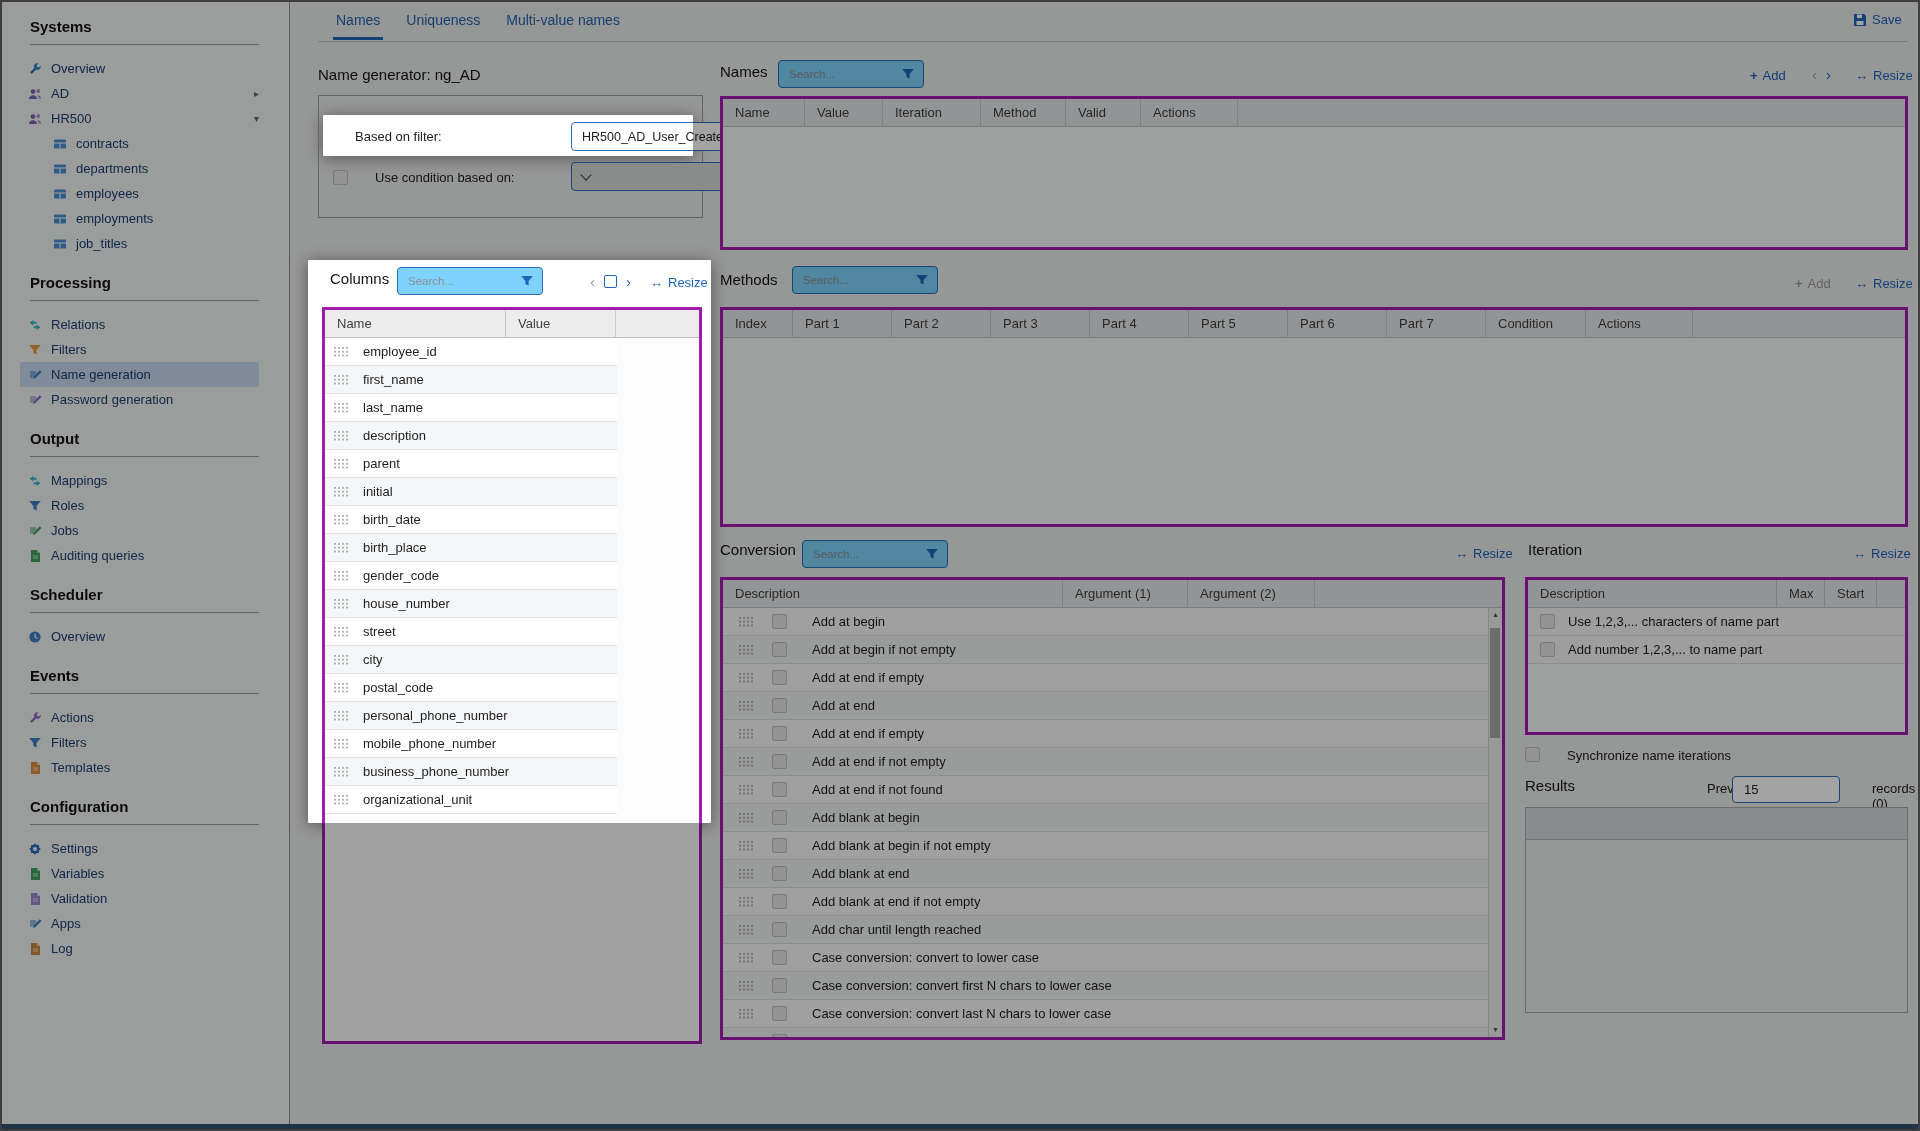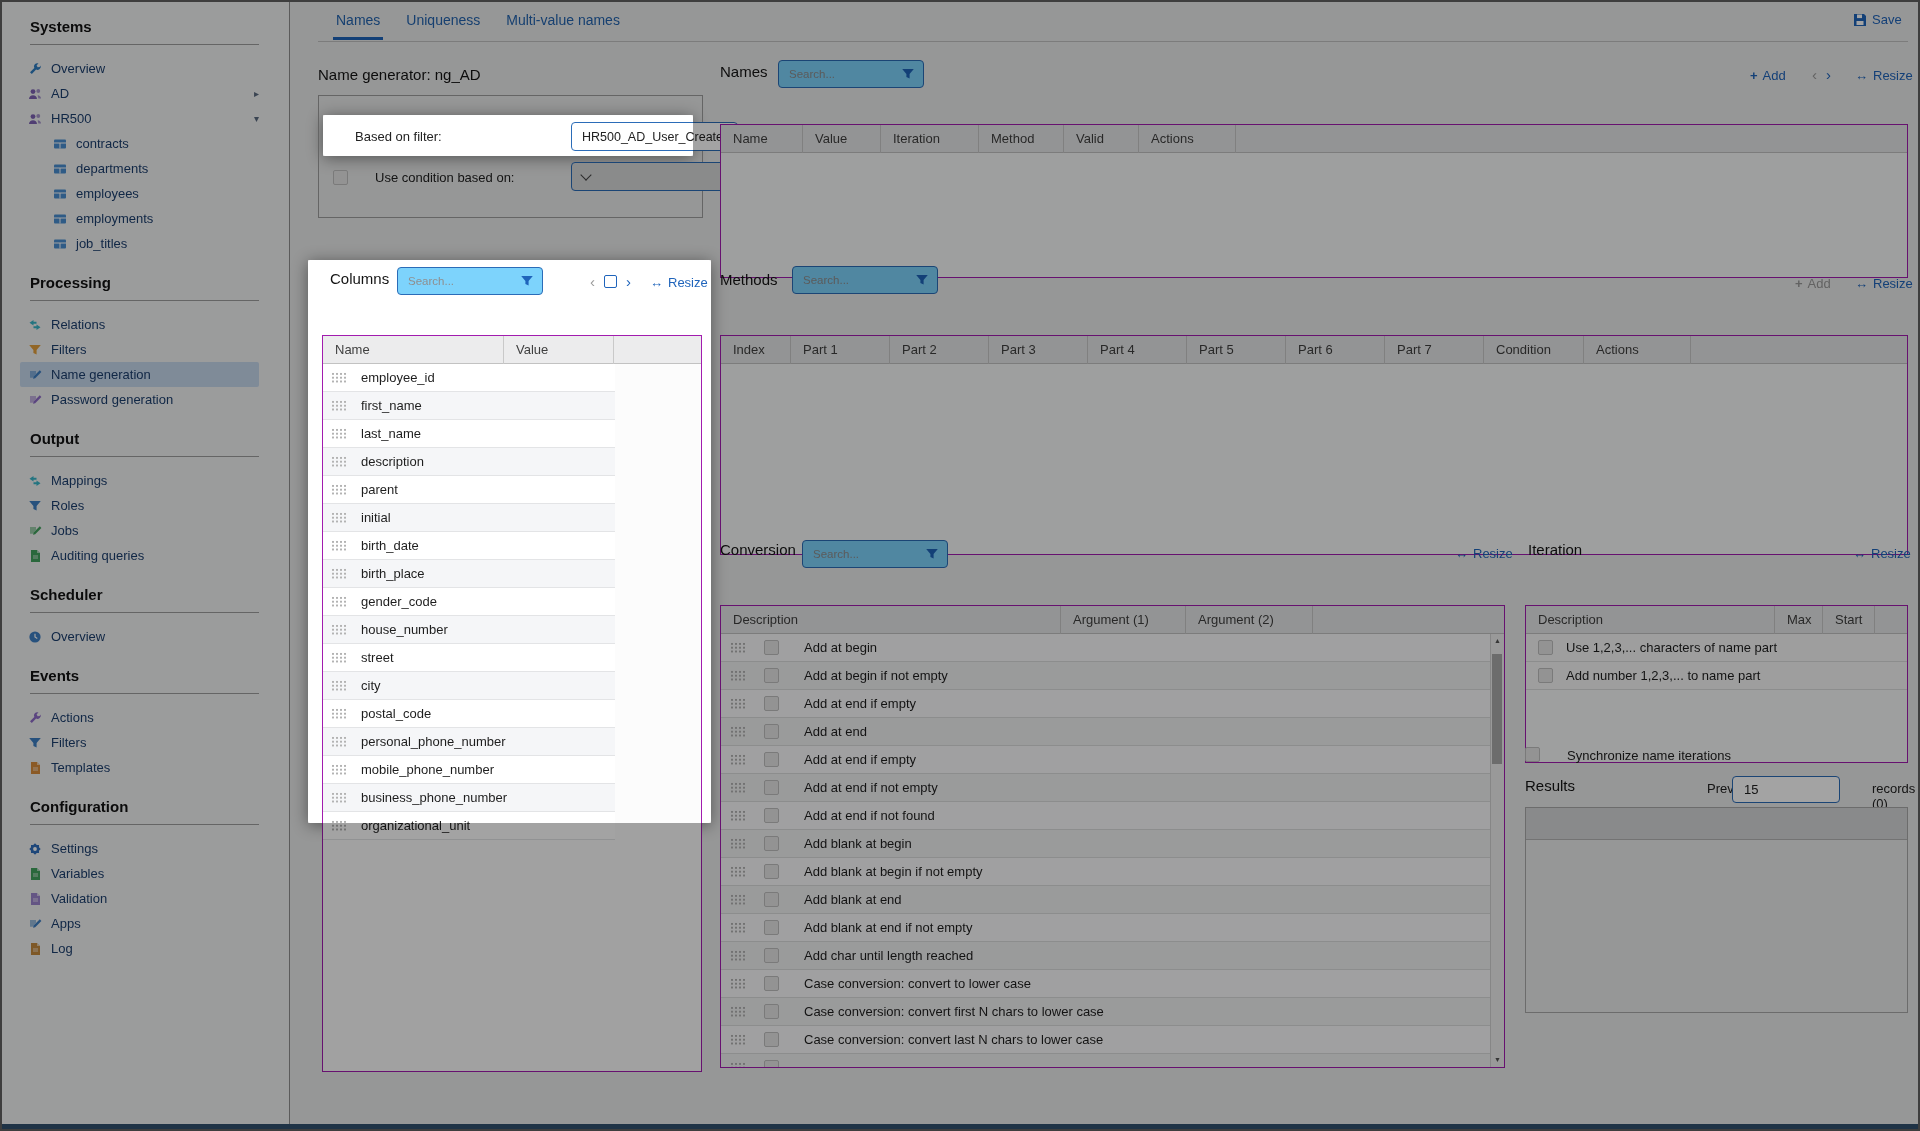--- a/index.html
+++ b/index.html
@@ -41,32 +41,32 @@
       box-sizing:border-box;cursor:pointer;margin-left:48px;}
   .dd.gray{background:#d8d9da;}
   .chev{width:7px;height:7px;border-right:1.7px solid #444;border-bottom:1.7px solid #444;
         transform:rotate(45deg);margin-top:-4px;flex:none;}
   .cb{width:13px;height:13px;background:#e7e7e7;border:1px solid #bfbfbf;border-radius:2px;flex:none;cursor:pointer;}
   .handle{width:16px;height:11px;flex:none;cursor:grab;
           background-image:radial-gradient(circle,#b3b3b3 1.1px,transparent 1.25px);
           background-size:4px 3.8px;background-position:0 0;}
   .lbl{font-size:13px;color:#1e1e1e;text-align:right;}
   
-  .tbl{position:absolute;background:#f8f9f9;border:1px solid #a21caf;box-sizing:border-box;overflow:hidden;margin-top:28px;}
+  .tbl{position:absolute;background:#f8f9f9;border:3px solid #a21caf;box-sizing:border-box;overflow:hidden;}
   .thead{display:flex;height:28px;background:#e7e8e9;border-bottom:1px solid #c2c2c2;box-sizing:border-box;}
   .th{font-size:13px;color:#3f3f3f;padding:6px 0 0 12px;box-sizing:border-box;
       border-right:1px solid #c9c9c9;height:28px;overflow:hidden;white-space:nowrap;}
   .th.fill{flex:1;border-right:none;}
   
   .col-row{display:flex;align-items:center;height:28px;width:292px;box-sizing:border-box;
            border-bottom:1px solid #e3e4e6;padding-left:8px;gap:14px;background:#ffffff;cursor:pointer;}
   .col-row:nth-child(even){background:#f5f6f8;}
   
   .conv-row{display:flex;align-items:center;height:28px;box-sizing:border-box;border-bottom:1px solid #dcdddd;
-            padding-left:9px;gap:0;background:#fbfbfc;cursor:pointer;}
+            padding-left:15px;gap:0;background:#fbfbfc;cursor:pointer;}
   .conv-row:nth-child(even){background:#f1f2f3;}
   .conv-row .cb{margin-left:18px;}
   .conv-row .lbl{margin-left:25px;}
   
   .iter-row{display:flex;align-items:center;height:28px;box-sizing:border-box;border-bottom:1px solid #dcdddd;
             padding-left:12px;background:#f7f8f8;cursor:pointer;}
   .iter-row .lbl{margin-left:13px;}
   
   .sb-track{position:absolute;top:28px;right:0;bottom:0;width:14px;background:#efefef;
             border-left:1px solid #d2d2d2;box-sizing:border-box;}

